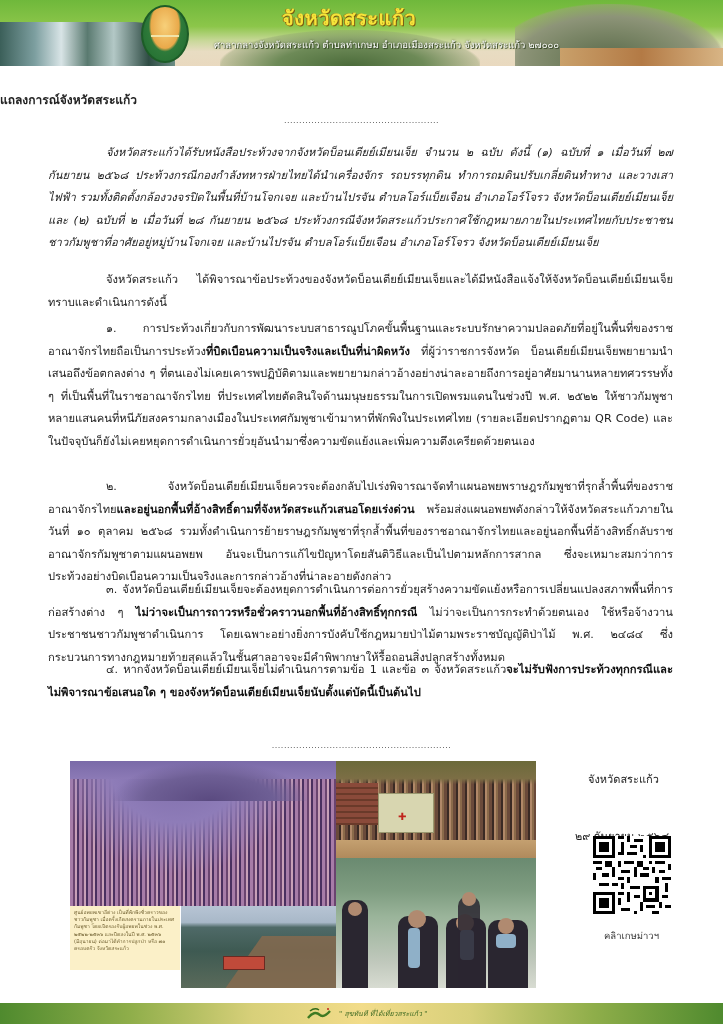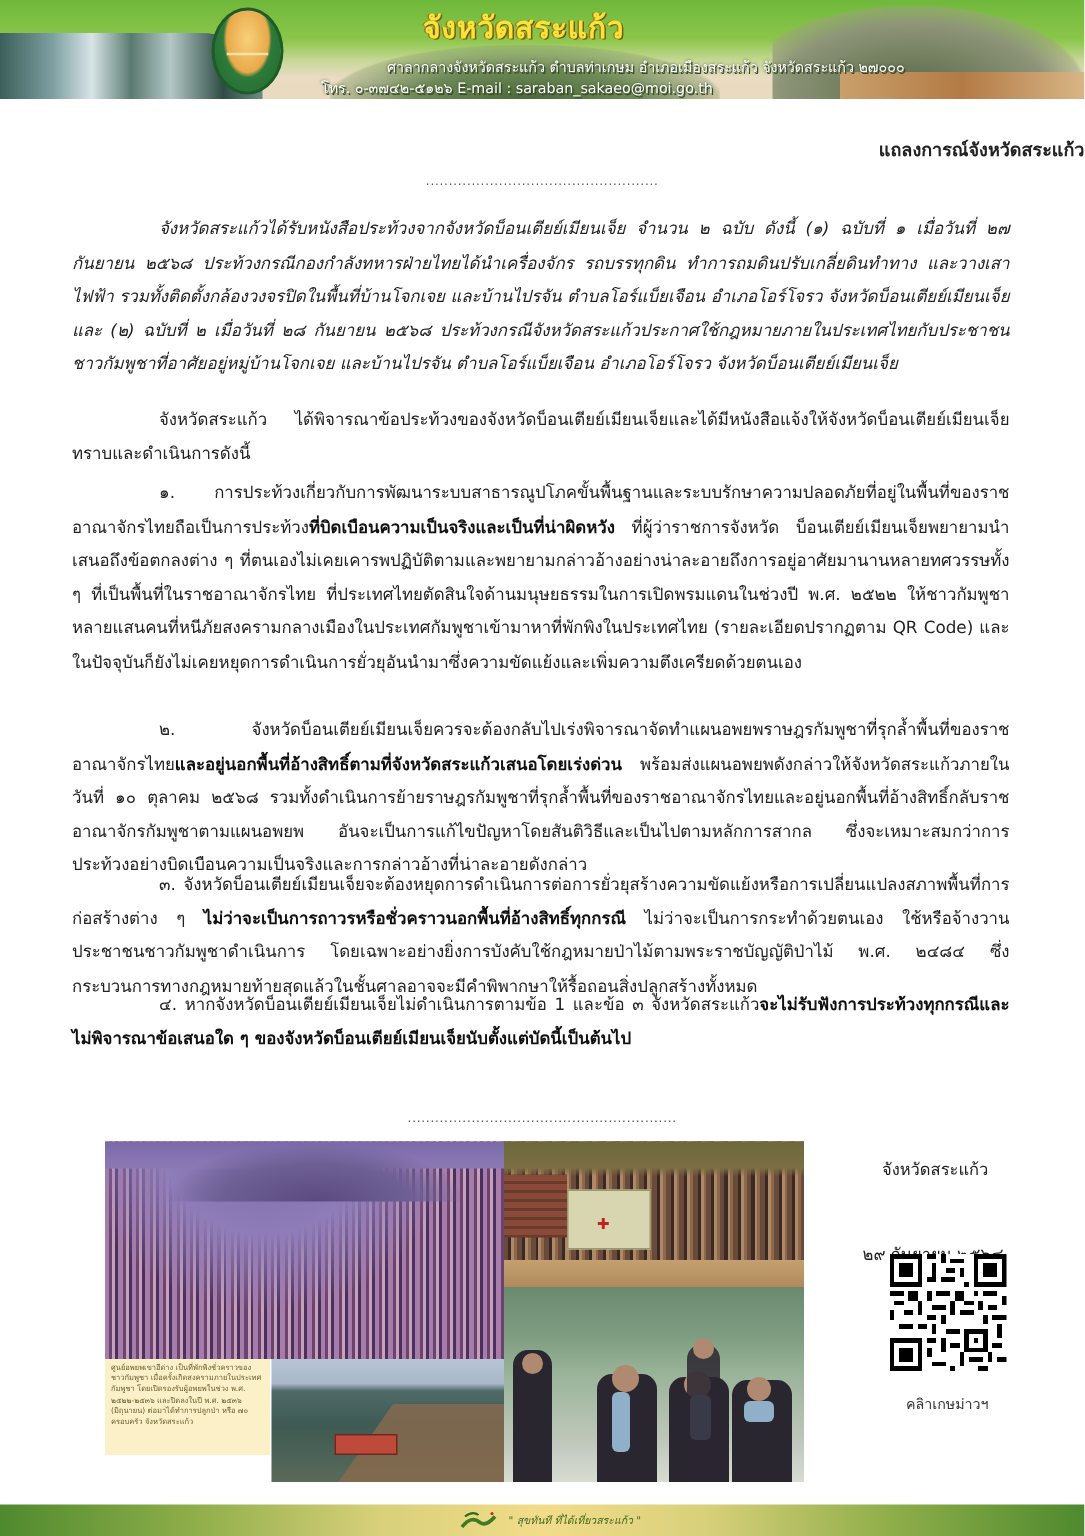--- a/index.html
+++ b/index.html
@@ -41,31 +41,30 @@
   }
   .header .title {
     position: absolute; left: 282px; top: 2px; font-size: 20px; font-weight: bold;
     color: #f6e43a; text-shadow: 1px 1px 0 #7a5a10, -1px 0 0 #a07a18;
     letter-spacing: 0.5px;
   }
   .header .address {
     position: absolute; left: 214px; top: 37px; font-size: 9.5px; color: #ffffff;
     text-shadow: 0 0 2px #3a4a2a, 1px 1px 0 #3a4a2a;
     white-space: nowrap;
-    margin-left: 44px;
   }
   .header .contact {
     position: absolute; left: 214px; top: 51px; font-size: 9.5px; color: #ffffff;
     text-shadow: 0 0 2px #3a4a2a, 1px 1px 0 #3a4a2a;
     white-space: nowrap;
   }
 
   
   .doc-title {
-    position: absolute; left: 0; width: 723px; top: 90px; text-align: right;
+    position: absolute; left: 0; width: 723px; top: 90px; text-align: left;
     font-size: 12px; font-weight: bold; color: #222;
   }
   .dotline {
     position: absolute; text-align: center; color: #555; font-size: 8px; letter-spacing: 0.5px;
   }
   .dotline.top { left: 0; width: 723px; top: 116px; }
   .dotline.bottom { left: 0; width: 723px; top: 741px; }
 
   .para {
     position: absolute; left: 48px; width: 625px;
@@ -191,21 +190,20 @@
 <div class="header">
   <div class="waterfall"></div>
   <div class="mountain-left"></div>
   <div class="mountain-right"></div>
   <div class="ground-right"></div>
   <div class="logo">
     <div class="logo-inner"></div>
   </div>
   <div class="title">จังหวัดสระแก้ว</div>
   <div class="address">ศาลากลางจังหวัดสระแก้ว ตำบลท่าเกษม อำเภอเมืองสระแก้ว จังหวัดสระแก้ว ๒๗๐๐๐</div>
-  <div class="contact">โทร. ๐-๓๗๔๒-๕๑๒๖  E-mail : saraban_sakaeo@moi.go.th</div>
 </div>
 
 <div class="doc-title">แถลงการณ์จังหวัดสระแก้ว</div>
 <div class="dotline top">...................................................</div>
 
 <div class="para" id="p1">
   <span class="indent"></span><span>จังหวัดสระแก้วได้รับหนังสือประท้วงจากจังหวัดบ็อนเตียย์เมียนเจ็ย จำนวน ๒ ฉบับ ดังนี้ (๑) ฉบับที่ ๑ เมื่อวันที่ ๒๗ กันยายน ๒๕๖๘ ประท้วงกรณีกองกำลังทหารฝ่ายไทยได้นำเครื่องจักร รถบรรทุกดิน ทำการถมดินปรับเกลี่ยดินทำทาง และวางเสาไฟฟ้า รวมทั้งติดตั้งกล้องวงจรปิดในพื้นที่บ้านโจกเจย และบ้านไปรจัน ตำบลโอร์แบ็ยเจือน อำเภอโอร์โจรว จังหวัดบ็อนเตียย์เมียนเจ็ย และ (๒) ฉบับที่ ๒ เมื่อวันที่ ๒๘ กันยายน ๒๕๖๘ ประท้วงกรณีจังหวัดสระแก้วประกาศใช้กฎหมายภายในประเทศไทยกับประชาชนชาวกัมพูชาที่อาศัยอยู่หมู่บ้านโจกเจย และบ้านไปรจัน ตำบลโอร์แบ็ยเจือน อำเภอโอร์โจรว จังหวัดบ็อนเตียย์เมียนเจ็ย</span>
 </div>
 
 <div class="para" id="p2">

